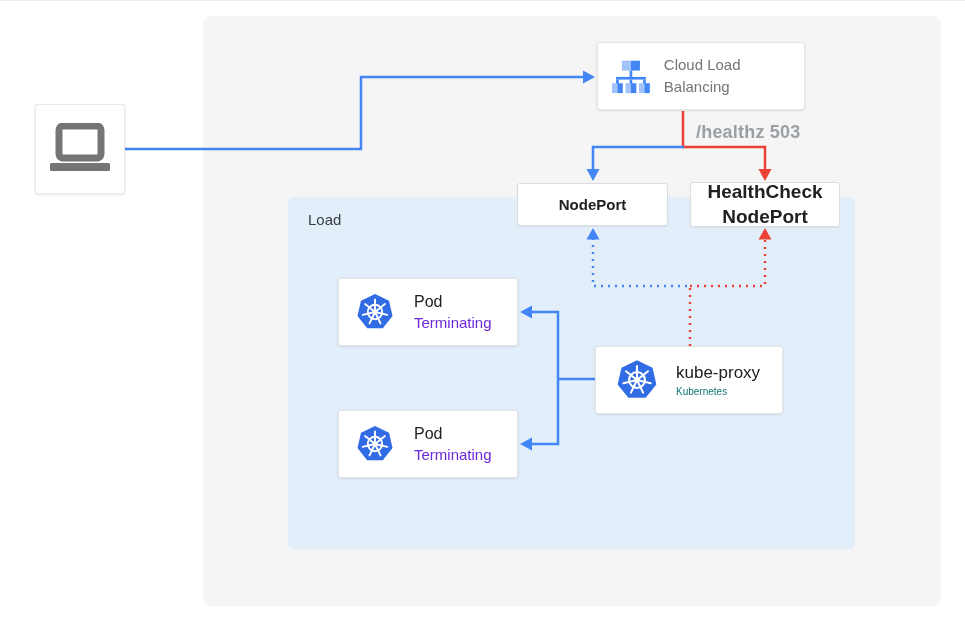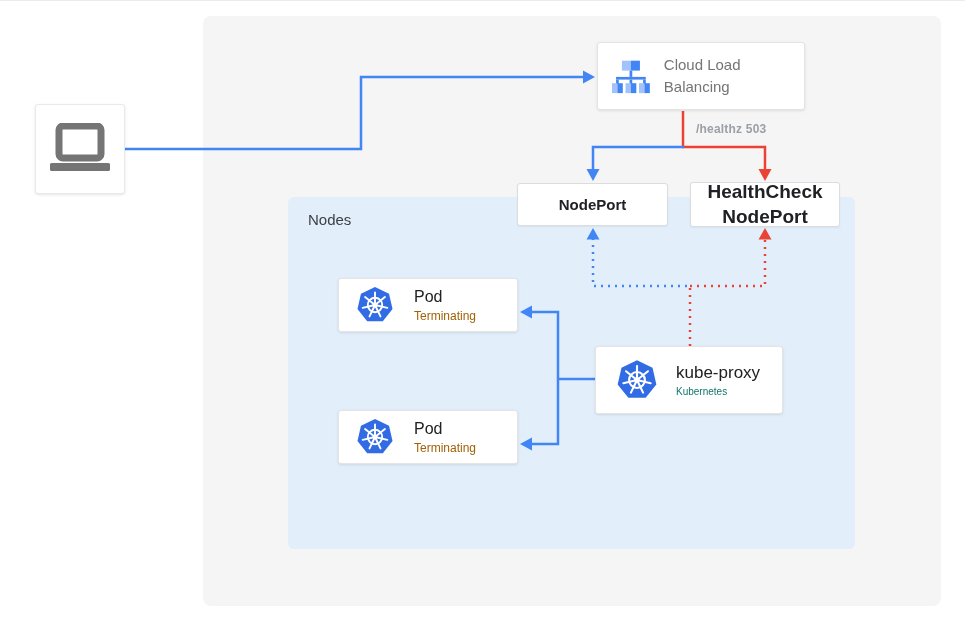--- a/index.html
+++ b/index.html
@@ -36,46 +36,46 @@
 
   .port-card {
     position:absolute; background:#fff; border:1px solid #dadce0; border-radius:3px;
     display:flex; flex-direction:column; align-items:center; justify-content:center;
     font-size:15px; font-weight:bold; color:#202124; text-align:center; line-height:1.3;
     box-shadow:0 1px 2px rgba(0,0,0,0.06);
   }
   .nodeport-card { left:517px; top:182px; width:151px; height:43px; }
   .hc-card { left:690px; top:181px; width:150px; height:45px; font-size:19px; }
 
-  .pod-card { width:180px; height:54px; padding-left:17px; }
+  .pod-card { width:180px; height:68px; padding-left:17px; }
   .pod1 { left:338px; top:277px; }
   .pod2 { left:338px; top:409px; }
   .pod-text { margin-left:20px; }
   .pod-title { font-size:16px; color:#212121; line-height:1.35; }
-  .pod-status { font-size:12px; color:#a16207; line-height:1.35; }
+  .pod-status { font-size:15px; color:#6d28d9; line-height:1.35; }
 
   .kp-card { left:595px; top:345px; width:188px; height:68px; padding-left:20px; }
   .kp-text { margin-left:18px; }
   .kp-title { font-size:17px; color:#212121; line-height:1.3; }
   .kp-subtitle { font-size:10px; color:#0f766e; line-height:1.3; }
 
   .healthz-label {
-    position:absolute; left:696px; top:121px; font-size:12px; font-weight:bold;
+    position:absolute; left:696px; top:121px; font-size:18px; font-weight:bold;
     color:#9aa0a6; letter-spacing:0.2px;
   }
 </style>
 </head>
 <body>
 
 <div class="canvas">
 
   <div class="gray-panel"></div>
 
   <div class="nodes-panel">
-    <div class="nodes-label">Nodes</div>
+    <div class="nodes-label">Load</div>
   </div>
 
   <svg class="connectors" width="965" height="623" viewBox="0 0 965 623">
 
     <g>
       <path d="M125 148 H361 V76 H583" fill="none" stroke="#4285f4" stroke-width="2.5"></path>
       <polygon points="583,69.5 583,82.5 595,76" fill="#4285f4"></polygon>
     </g>
 
     <g>

